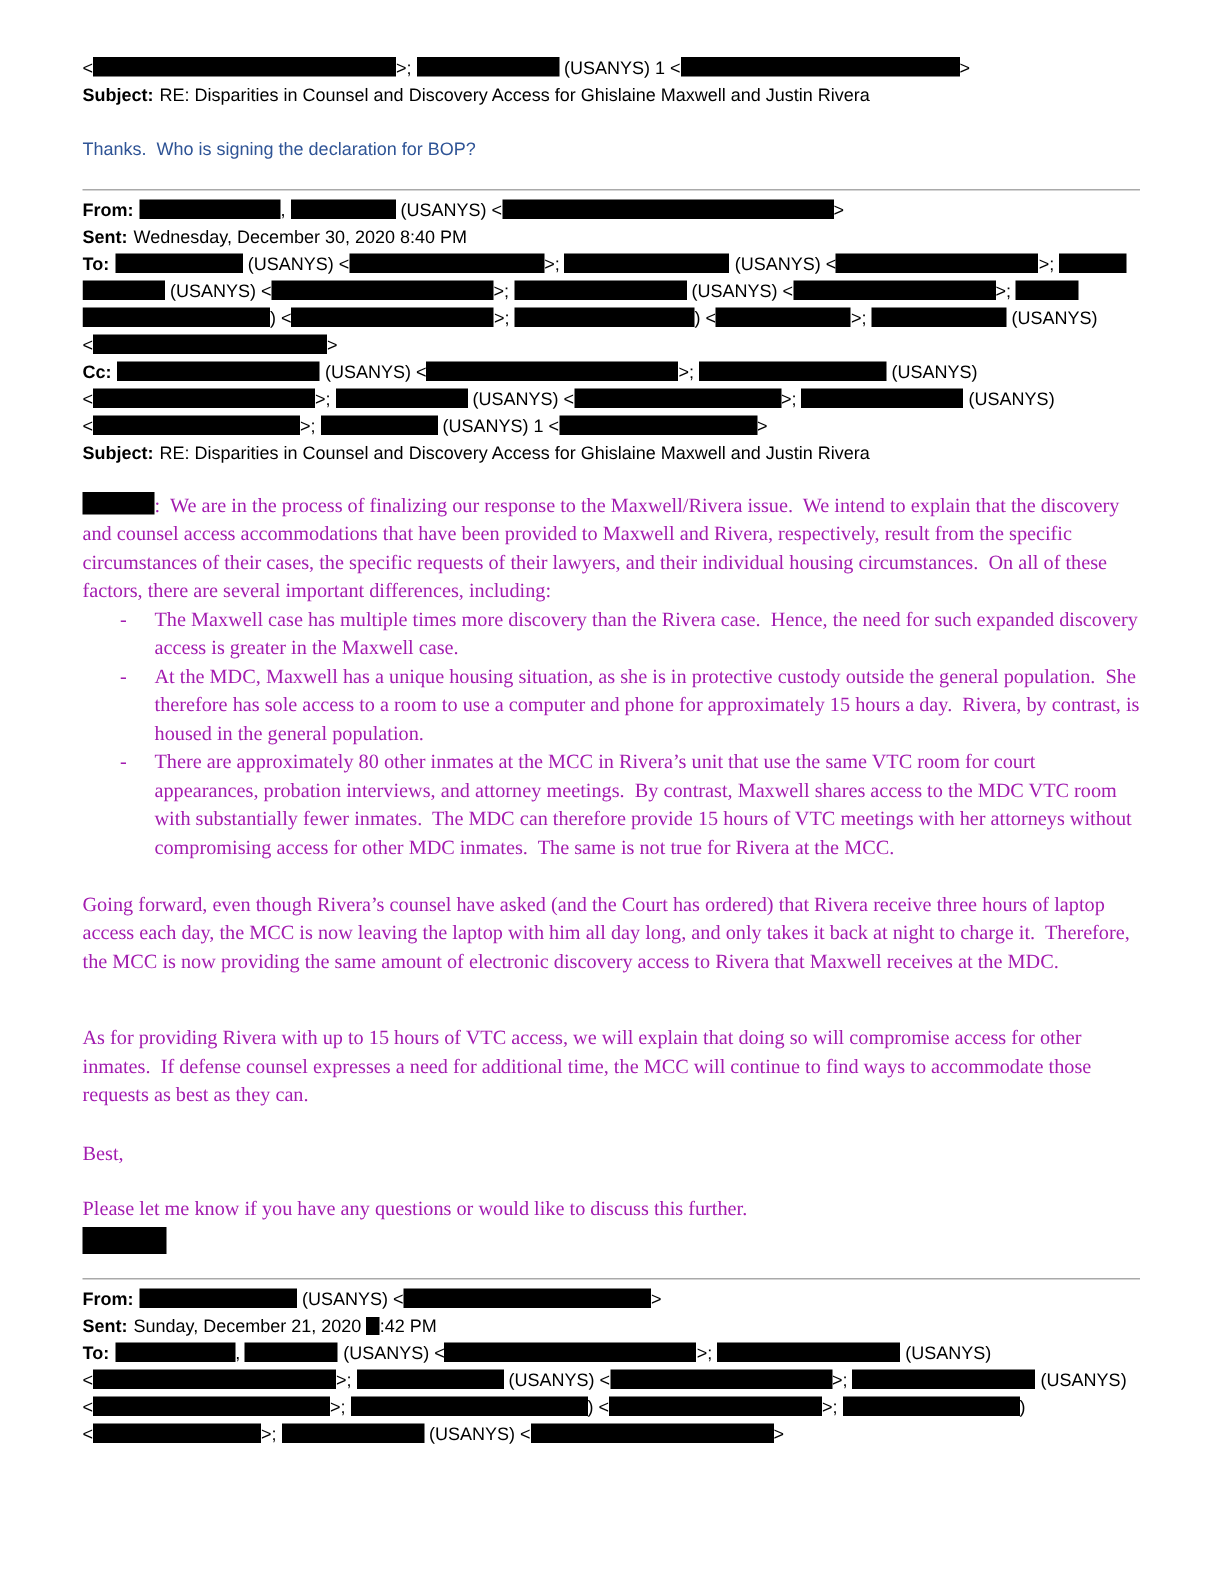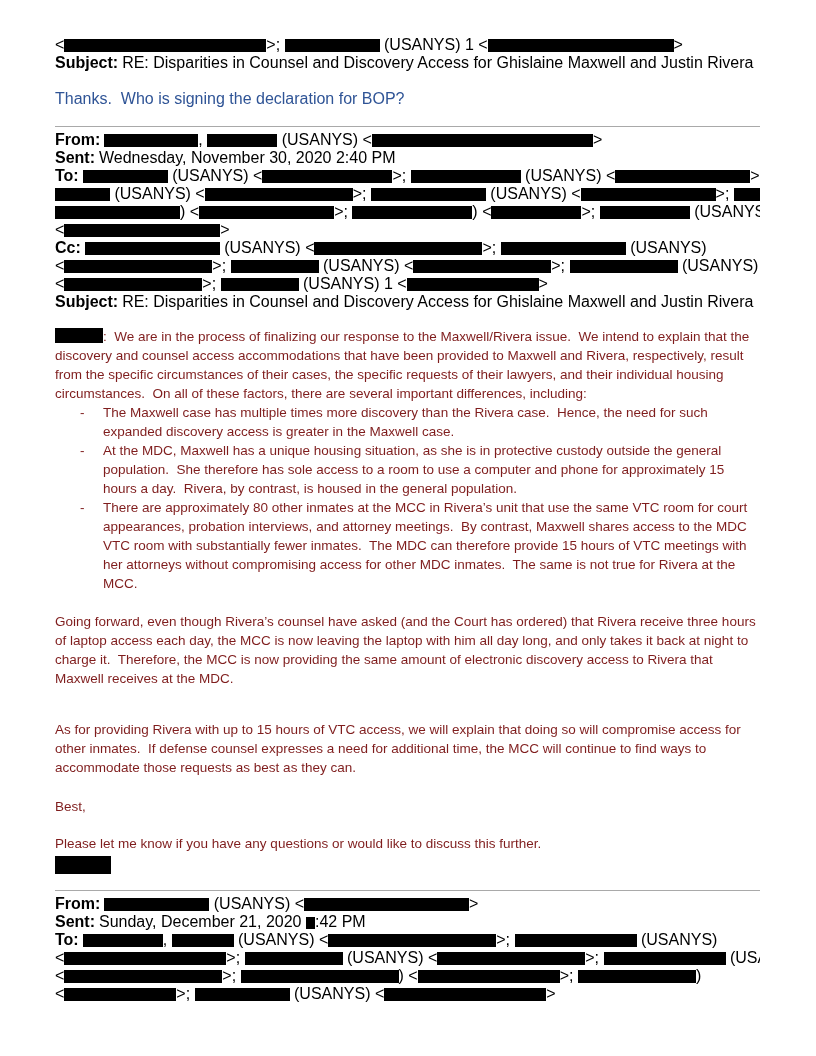--- a/index.html
+++ b/index.html
@@ -6,33 +6,33 @@
   html,body{margin:0;padding:0;background:#ffffff;}
   .page{
     position:relative;
     width:816px;height:1056px;
     box-sizing:border-box;
     padding:36px 56px 0 55px;
     background:#ffffff;
     overflow:hidden;
   }
   
-  .hdr{font-family:"Liberation Sans",sans-serif;font-size:16px;line-height:18px;color:#000;}
+  .hdr{font-family:"Liberation Sans",sans-serif;font-size:12px;line-height:18px;color:#000;}
   .hrow{height:18px;white-space:nowrap;overflow:hidden;}
   .hrow .seg-text{white-space:pre;}
   .hlabel{font-weight:bold;margin-right:4px;}
   .redact{
     display:inline-block;background:#000;height:13px;
     vertical-align:-2px;
   }
   .rule{border:none;border-top:1px solid #a9a9a9;margin:18px 0 4px 0;}
   .rule2{border:none;border-top:1px solid #a9a9a9;margin:16px 0 4px 0;}
   .reply-note{margin-top:18px;height:18px;}
   
-  .bodytxt{font-family:Liberation Sans, sans-serif;font-size:13.5px;line-height:19px;color:#7f1d1d;}
+  .bodytxt{font-family:Liberation Serif, serif;font-size:13.5px;line-height:19px;color:#a21caf;}
   .para{margin:0;}
   .para .seg-text{white-space:pre-wrap;}
   .opening{margin-top:16px;}
   .spaced{margin-top:18px;}
   .spaced-lg{margin-top:19px;}
   ul.bullets{list-style:none;margin:0;padding:0;}
   ul.bullets li{position:relative;padding-left:48px;white-space:pre-wrap;}
   ul.bullets li::before{content:"-";position:absolute;left:25px;top:0;}
   .closing{margin-top:20px;}
   .sigline{margin-top:3px;height:18px;}
@@ -55,21 +55,21 @@
     </div>
   </div>
 
   <hr class="rule">
 
   <div class="hdr">
     <div class="hrow">
       <span class="hlabel">From:</span><span><span class="redact" style="width: 94px;"></span><span class="seg-text">, </span><span class="redact" style="width: 70px;"></span><span class="seg-text"> (USANYS) &lt;</span><span class="redact" style="width: 221px;"></span><span class="seg-text">&gt;</span></span>
     </div>
     <div class="hrow">
-      <span class="hlabel">Sent:</span><span><span class="seg-text">Wednesday, November 30, 2020 2:40 PM</span></span>
+      <span class="hlabel">Sent:</span><span><span class="seg-text">Wednesday, December 30, 2020 8:40 PM</span></span>
     </div>
     <div class="hrow">
       <span class="hlabel">To:</span><span><span class="redact" style="width: 85px;"></span><span class="seg-text"> (USANYS) &lt;</span><span class="redact" style="width: 130px;"></span><span class="seg-text">&gt;; </span><span class="redact" style="width: 110px;"></span><span class="seg-text"> (USANYS) &lt;</span><span class="redact" style="width: 135px;"></span><span class="seg-text">&gt;; </span><span class="redact" style="width: 45px;"></span></span>
     </div>
     <div class="hrow">
       <span><span class="redact" style="width: 55px;"></span><span class="seg-text"> (USANYS) &lt;</span><span class="redact" style="width: 148px;"></span><span class="seg-text">&gt;; </span><span class="redact" style="width: 115px;"></span><span class="seg-text"> (USANYS) &lt;</span><span class="redact" style="width: 135px;"></span><span class="seg-text">&gt;; </span><span class="redact" style="width: 42px;"></span></span>
     </div>
     <div class="hrow">
       <span><span class="redact" style="width: 125px;"></span><span class="seg-text">) &lt;</span><span class="redact" style="width: 135px;"></span><span class="seg-text">&gt;; </span><span class="redact" style="width: 120px;"></span><span class="seg-text">) &lt;</span><span class="redact" style="width: 90px;"></span><span class="seg-text">&gt;; </span><span class="redact" style="width: 90px;"></span><span class="seg-text"> (USANYS)</span></span>
     </div>

